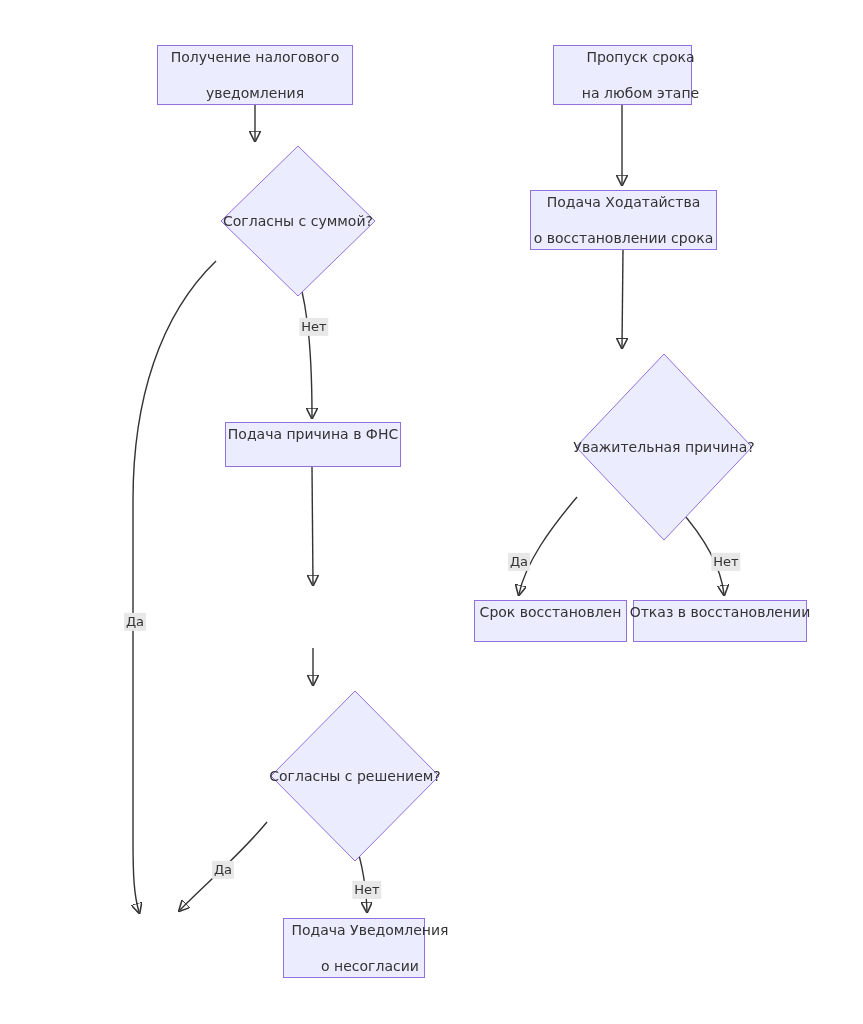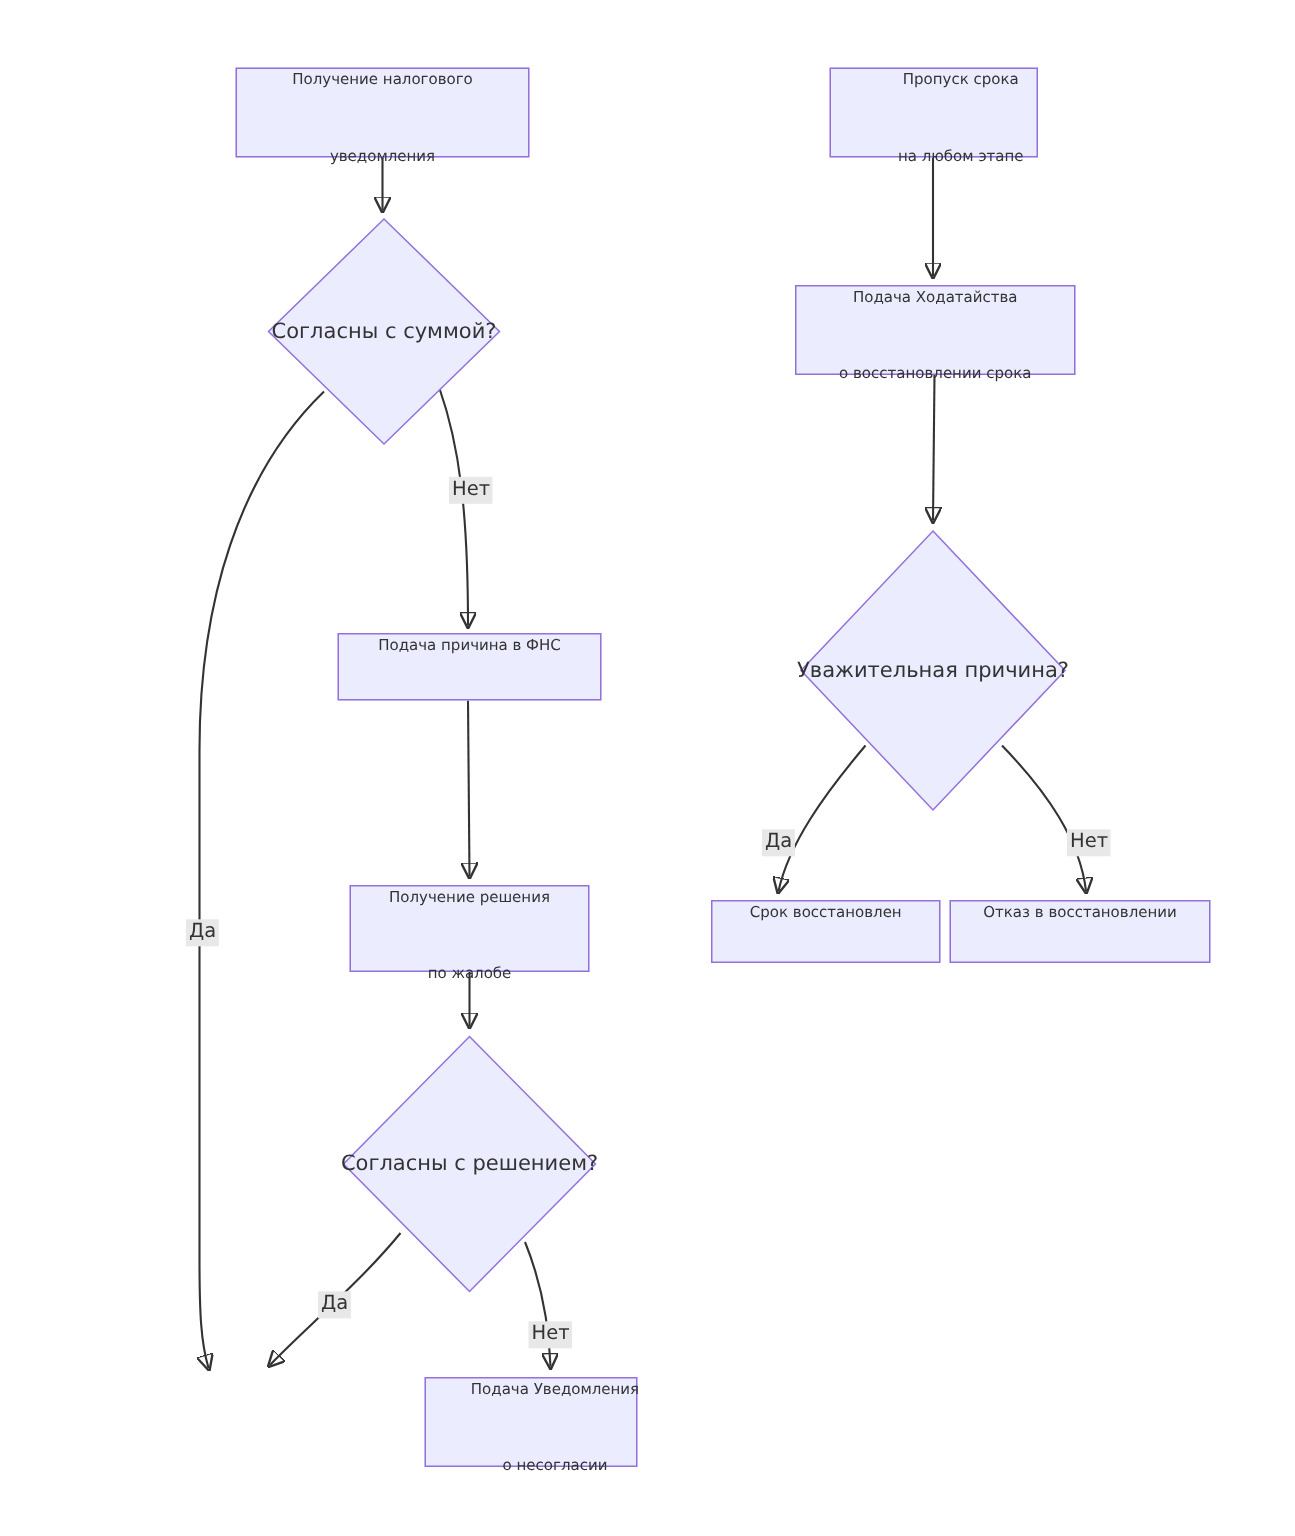--- a/index.html
+++ b/index.html
@@ -37,29 +37,28 @@
     stroke: none;
   }
   .rect-node {
     position: absolute;
     box-sizing: border-box;
     background: var(--node-fill);
     border: 1px solid var(--node-border);
     display: flex;
     flex-direction: column;
     align-items: center;
-    justify-content: flex-start;
+    justify-content: space-between;
     text-align: center;
-    font-size: 10px;
+    font-size: 14px;
     line-height: 1.6;
     color: var(--text);
-    gap: 35px;
   }
   .rect-node span { white-space: nowrap; }
-  .diamond-node { position: absolute; }
+  .diamond-node { position: absolute; margin-left: 42px; }
   .diamond-node svg { position: absolute; left: 0; top: 0; }
   .diamond-node polygon {
     fill: var(--node-fill);
     stroke: var(--node-border);
     stroke-width: 1;
   }
   .diamond-label {
     position: absolute;
     left: 0; top: 0; right: 0; bottom: 0;
     display: flex;
@@ -113,24 +112,20 @@
     <svg width="156" height="152" viewBox="0 0 156 152">
       <polygon points="78,1 155,76 78,151 1,76"></polygon>
     </svg>
     <span class="diamond-label">Согласны с суммой?</span>
   </div>
 
   <div class="rect-node" style="left:225px;top:422px;width:176px;height:45px;">
     <span>Подача причина в ФНС</span>
   </div>
 
-  <div class="rect-node" style="left:233px;top:590px;width:160px;height:58px;">
-    <span>Получение решения</span>
-    <span>по жалобе</span>
-  </div>
 
   <div class="diamond-node" style="left:228px;top:690px;width:170px;height:172px;">
     <svg width="170" height="172" viewBox="0 0 170 172">
       <polygon points="85,1 169,86 85,171 1,86"></polygon>
     </svg>
     <span class="diamond-label">Согласны с решением?</span>
   </div>
 
 
   <div class="rect-node" style="left:283px;top:918px;width:142px;height:60px;padding-left:32px;">

